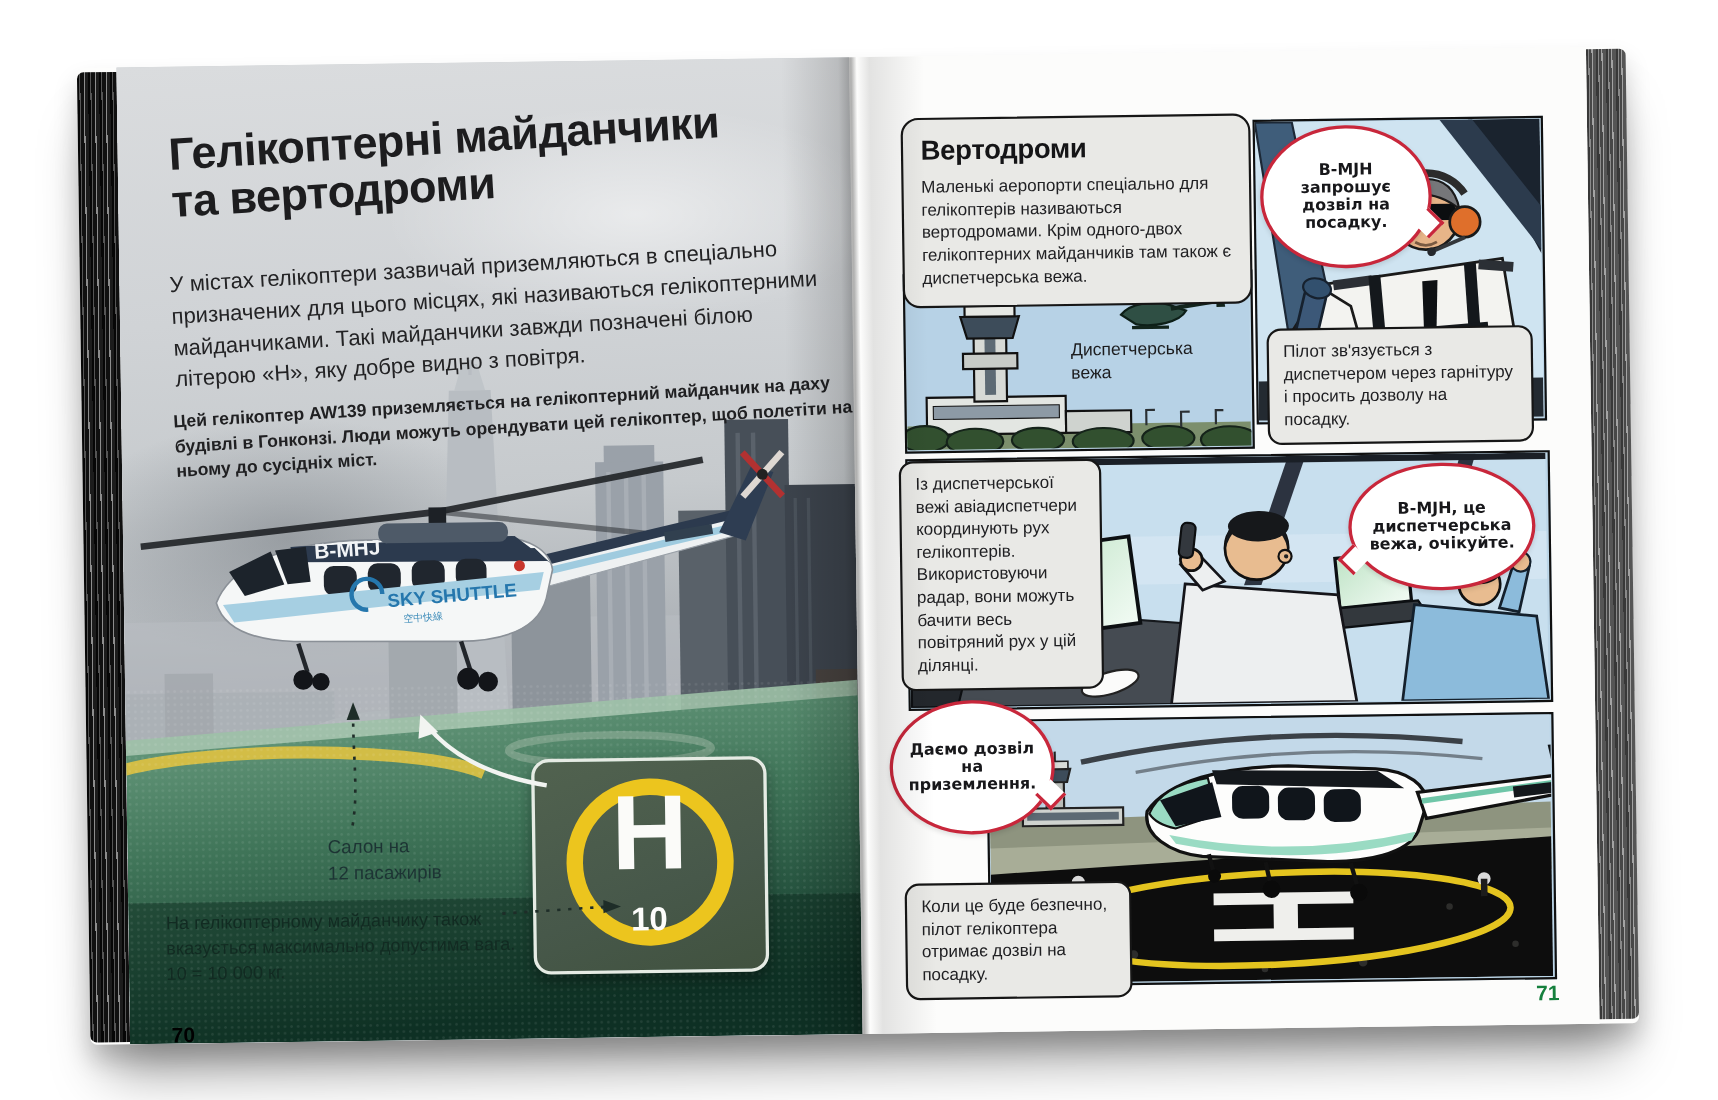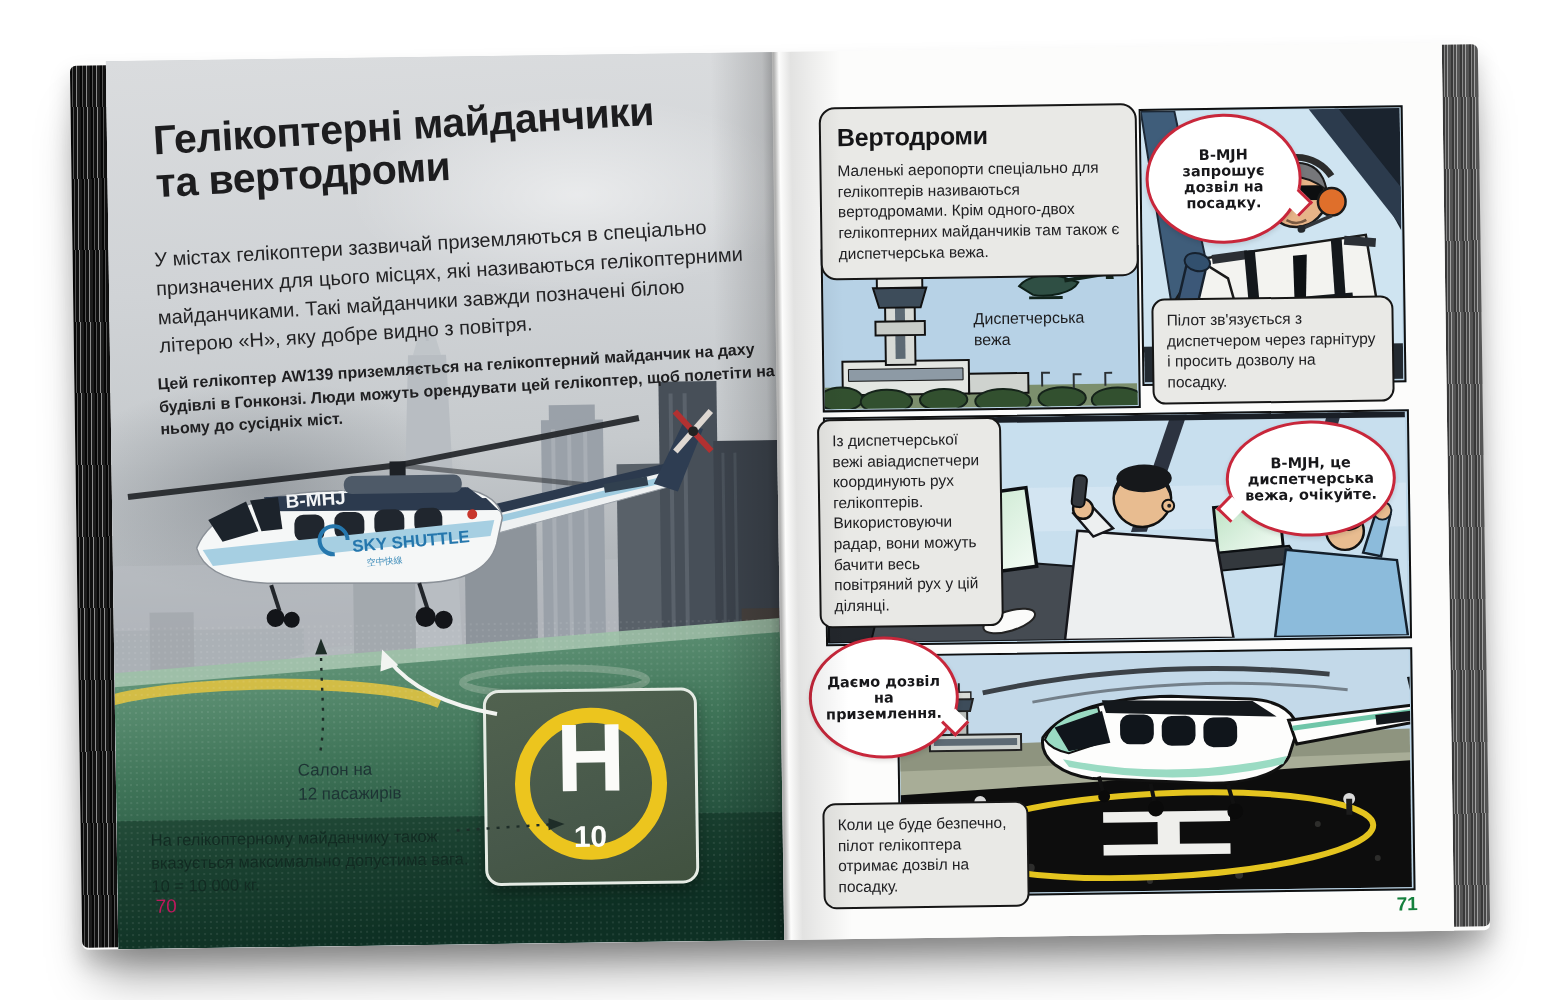--- a/index.html
+++ b/index.html
@@ -35,21 +35,21 @@
 
   .ltext{position:absolute;inset:0;transform:rotate(-2.6deg);transform-origin:330px 200px;z-index:15;}
   .l-title{position:absolute;left:52px;top:46px;width:560px;color:#1d1d1f;
        font-size:41px;line-height:1.04;font-weight:900;letter-spacing:-.5px;}
   .l-intro{position:absolute;left:46px;top:172px;width:606px;color:#232325;
        font-size:20px;line-height:1.44;font-weight:500;}
   .l-photocap{position:absolute;left:42px;top:300px;width:630px;color:#202022;
        font-size:16px;line-height:1.42;font-weight:600;}
   .l-cabin{position:absolute;left:182px;top:700px;color:#1d3434;font-size:17px;line-height:1.4;z-index:16;}
   .l-weight{position:absolute;left:34px;top:768px;width:330px;color:#122b22;font-size:16.5px;line-height:1.38;z-index:16;}
-  .l-pagenum{position:absolute;left:38px;top:835px;color:#be185d;font-size:19px;font-weight:400;z-index:16;}
+  .l-pagenum{position:absolute;left:38px;top:871px;color:#000000;font-size:19px;font-weight:700;z-index:16;}
 
   .h-sign{position:absolute;left:368px;top:634px;width:214px;height:196px;z-index:18;
        background:linear-gradient(160deg,#51624f,#47584a 60%,#41523f);border:3px solid #e6ebe4;border-radius:16px;
        box-shadow:0 6px 14px rgba(0,0,0,.35);}
   .h-ring{position:absolute;left:28px;top:16px;width:152px;height:152px;border-radius:50%;
        border:15px solid #ecc51e;}
   .h-letter{position:absolute;left:0;top:18px;width:100%;text-align:center;color:#fbfbf9;
        font-size:96px;font-weight:700;line-height:1;font-family:"Liberation Sans",sans-serif;}
   .h-number{position:absolute;left:86px;top:128px;color:#fdfdfb;font-size:30px;font-weight:800;}
 

